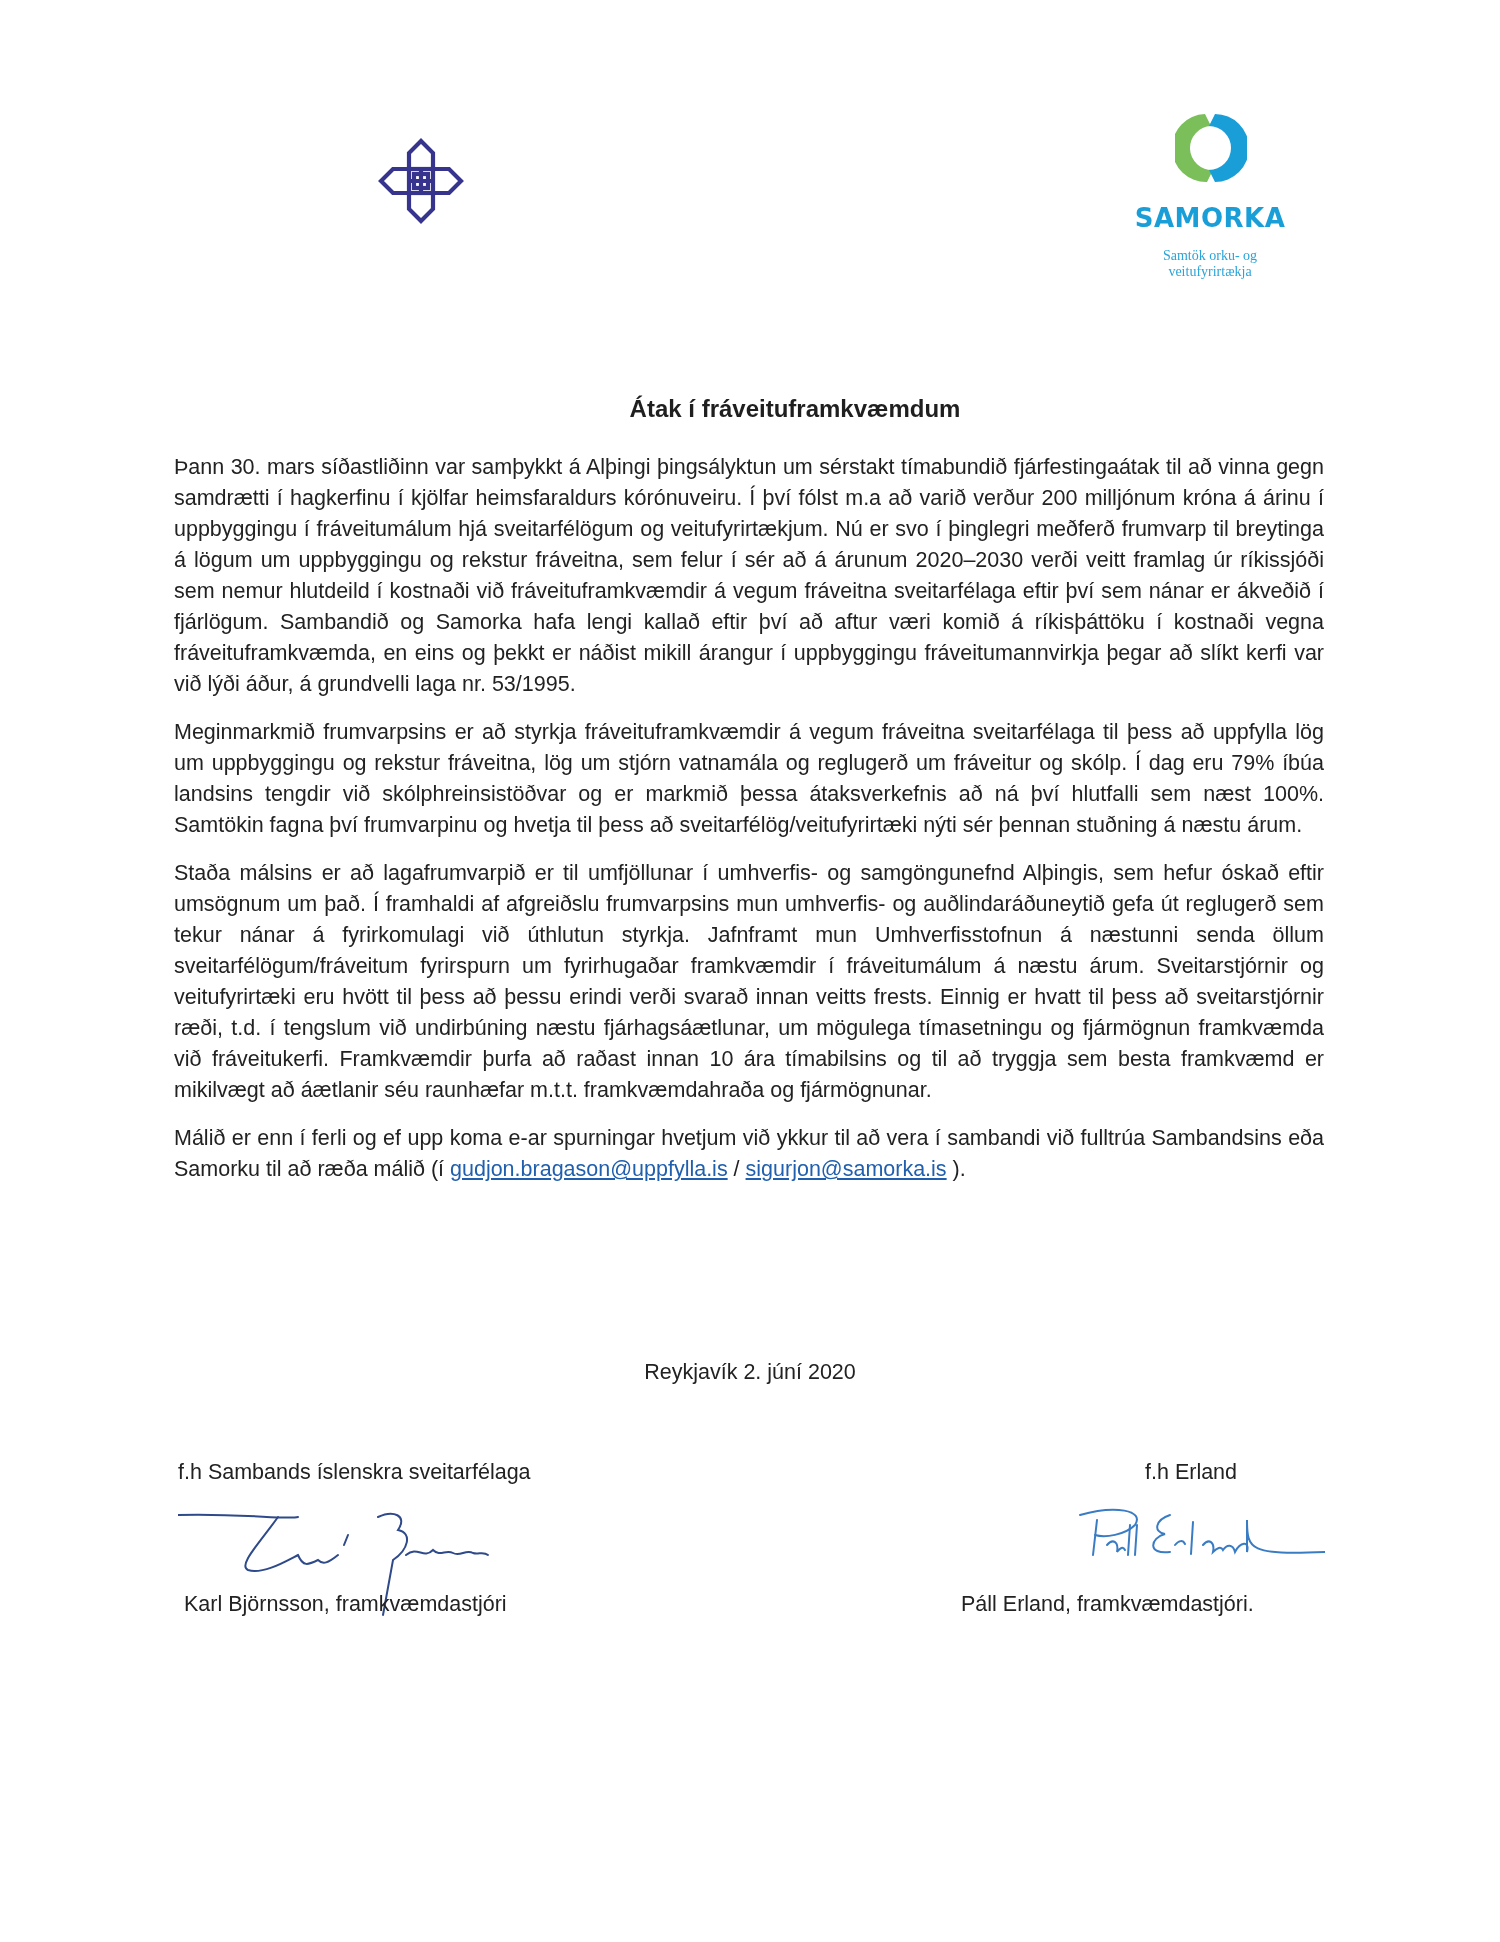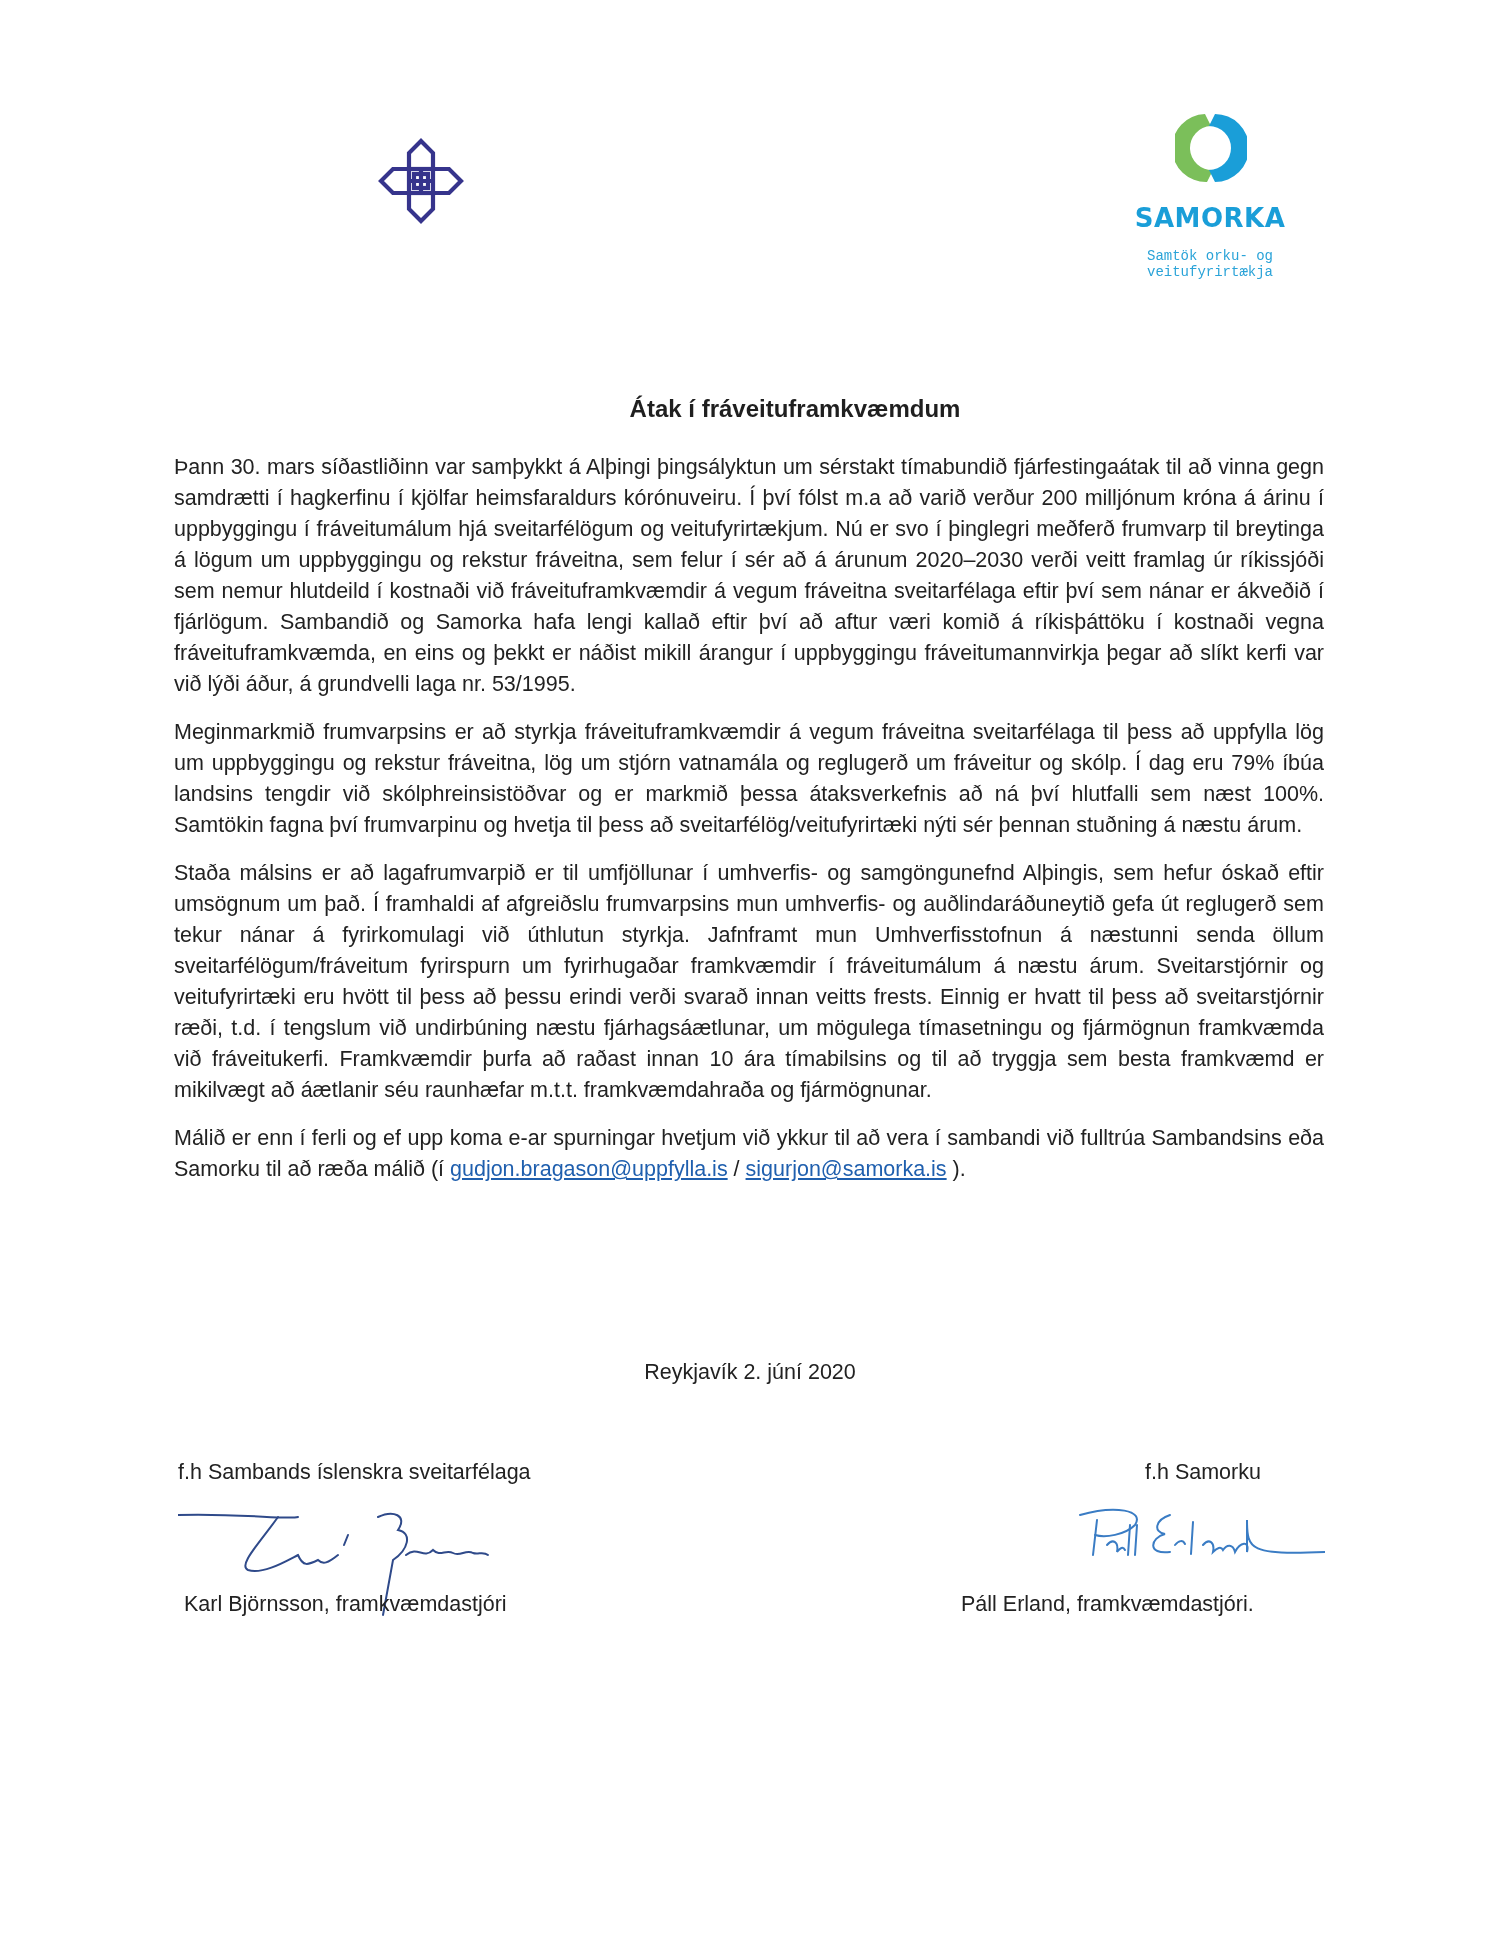--- a/index.html
+++ b/index.html
@@ -5,21 +5,21 @@
   html, body { margin: 0; padding: 0; background: #ffffff; }
   body { width: 1500px; height: 1942px; position: relative; overflow: hidden; font-family: "Liberation Sans", sans-serif; color: #1a1a1a; }
 
   .logo-left { position: absolute; left: 190px; top: 138px; width: 460px; height: 140px; }
   .sis-mark { position: absolute; left: 188px; top: 0; width: 86px; height: 86px; }
   .sis-text { position: absolute; left: 0; top: 106px; width: 460px; text-align: center; font-size: 21px; letter-spacing: 3.2px; color: #4a4a4a; font-family: "DejaVu Sans", sans-serif; font-weight: normal; }
 
   .logo-right { position: absolute; left: 1110px; top: 108px; width: 200px; height: 180px; }
   .samorka-mark { position: absolute; left: 65px; top: 0; width: 72px; height: 80px; }
   .samorka-name { position: absolute; left: 0; top: 95px; width: 200px; text-align: center; font-size: 26px; font-weight: bold; color: #1a9ed8; letter-spacing: 0.5px; font-family: "DejaVu Sans", sans-serif; }
-  .samorka-tag { position: absolute; left: 0; top: 140px; width: 200px; text-align: center; font-size: 14px; line-height: 16px; color: #2aa3d8; font-family: Liberation Mono, monospace; }
+  .samorka-tag { position: absolute; left: 0; top: 140px; width: 200px; text-align: center; font-size: 14px; line-height: 16px; color: #2aa3d8; font-family: Liberation Serif, serif; }
   .samorka-tag span { display: block; }
 
   .doc-title { position: absolute; left: 0; top: 395px; width: 1500px; text-align: center; font-size: 24px; font-weight: bold; color: #1f1f1f; margin-left: 45px; }
 
   .body-text { position: absolute; left: 174px; top: 452px; width: 1150px; font-size: 21.5px; line-height: 31px; text-align: justify; color: #222; }
   .body-text p { margin: 0 0 17px 0; }
   .email-link { color: #1f5fae; text-decoration: underline; }
 
   .dateline { position: absolute; left: 0; top: 1360px; width: 1500px; text-align: center; font-size: 21.5px; color: #222; }
 
@@ -80,21 +80,21 @@
       <path d="M100 12 C80 40 60 60 70 65 C85 70 110 55 120 50 C125 62 130 60 140 55 C145 60 150 58 160 50"></path>
       <path d="M170 30 L166 40"></path>
       <path d="M200 12 C215 5 230 10 220 25 C235 28 230 45 215 55 L205 110"></path>
       <path d="M228 50 C240 40 245 55 255 45 C262 52 268 44 275 48 C282 52 288 44 295 48 C300 50 305 46 310 50"></path>
     </g>
   </svg>
   <div class="sig-name">Karl Björnsson, framkvæmdastjóri</div>
 </div>
 
 <div class="sig-right">
-  <div class="sig-org">f.h Samorku</div>
+  <div class="sig-org">f.h Erland</div>
   <svg class="signature-svg" viewBox="0 0 250 80">
     <g fill="none" stroke="#3a7cc4" stroke-width="2" stroke-linecap="round">
       <path d="M5 15 C40 5 70 10 60 25 C50 35 30 38 20 35"></path>
       <path d="M22 20 L18 55"></path>
       <path d="M32 45 C38 38 44 42 42 52 C45 48 48 46 50 50"></path>
       <path d="M55 25 L53 55 M62 25 L60 55"></path>
       <path d="M95 15 C80 20 78 32 90 34 C75 38 72 55 95 52"></path>
       <path d="M100 45 C104 40 108 40 110 44"></path>
       <path d="M118 22 L116 54"></path>
       <path d="M128 45 C134 38 140 42 138 52 C142 48 146 46 148 50 C152 44 158 44 160 52 C165 42 175 40 172 52 L172 20 C172 50 175 55 250 52"></path>

